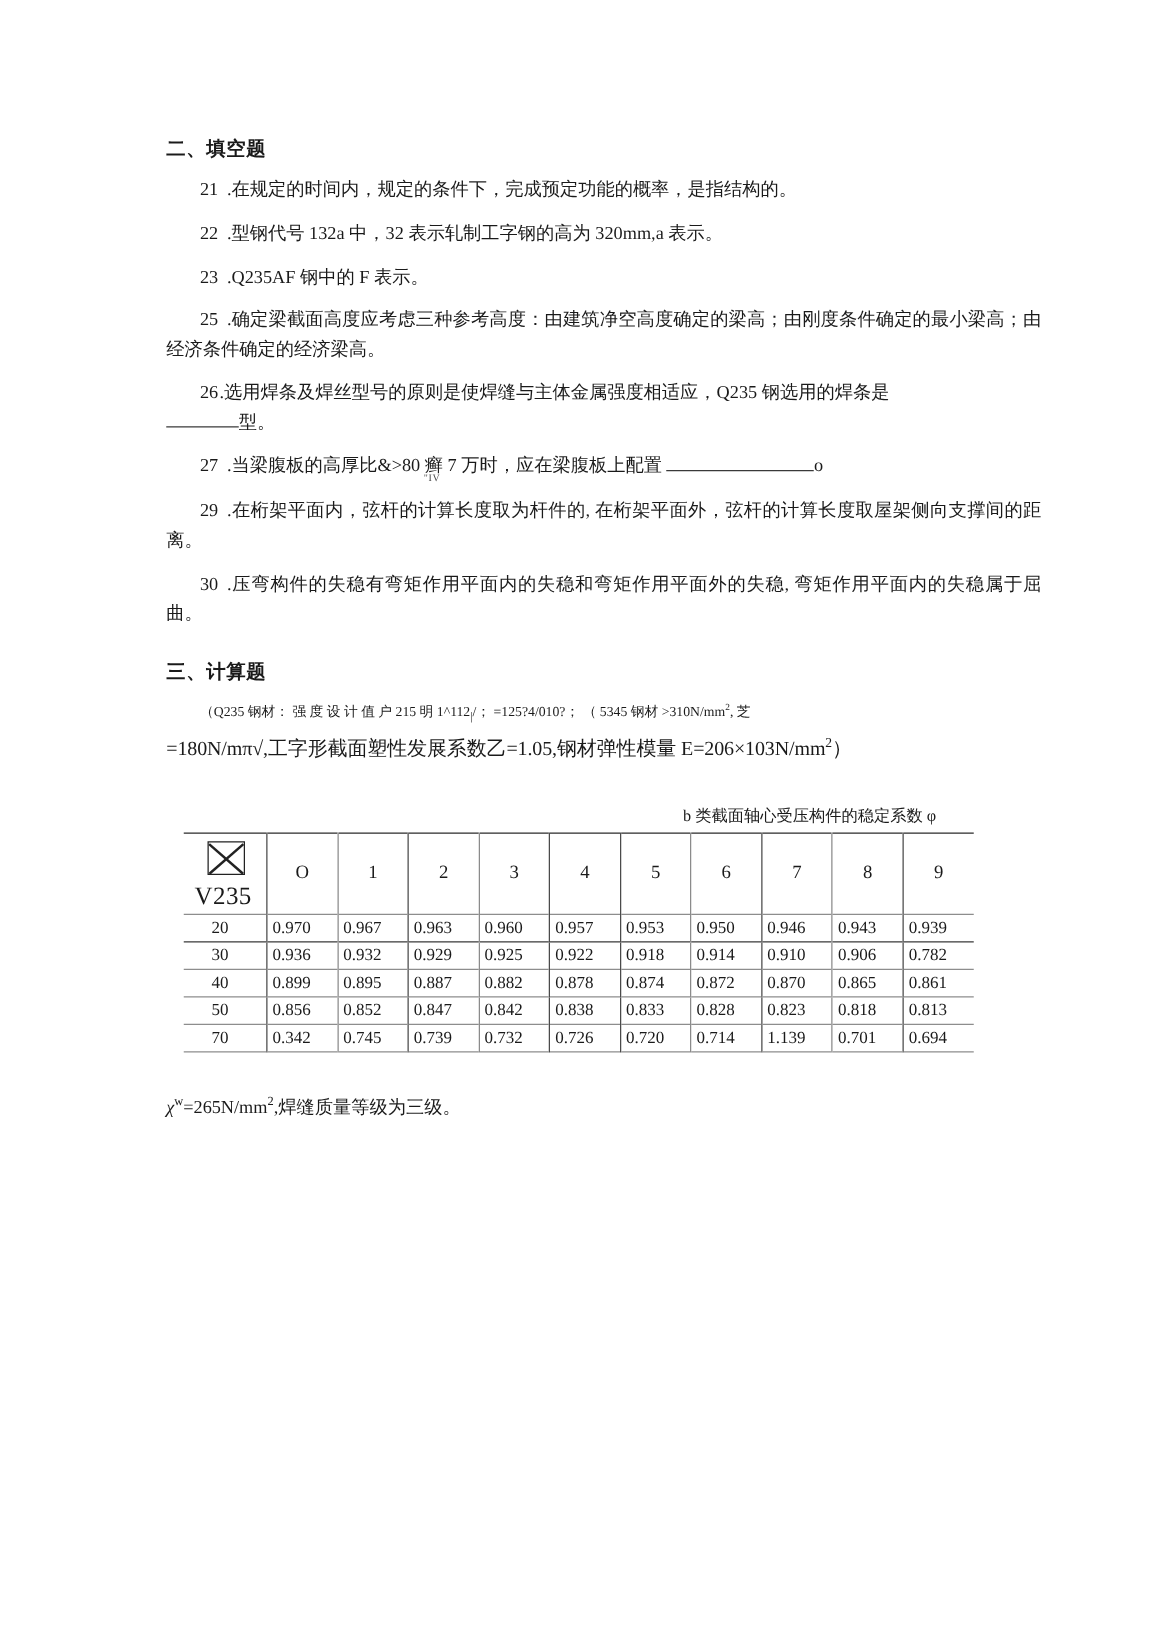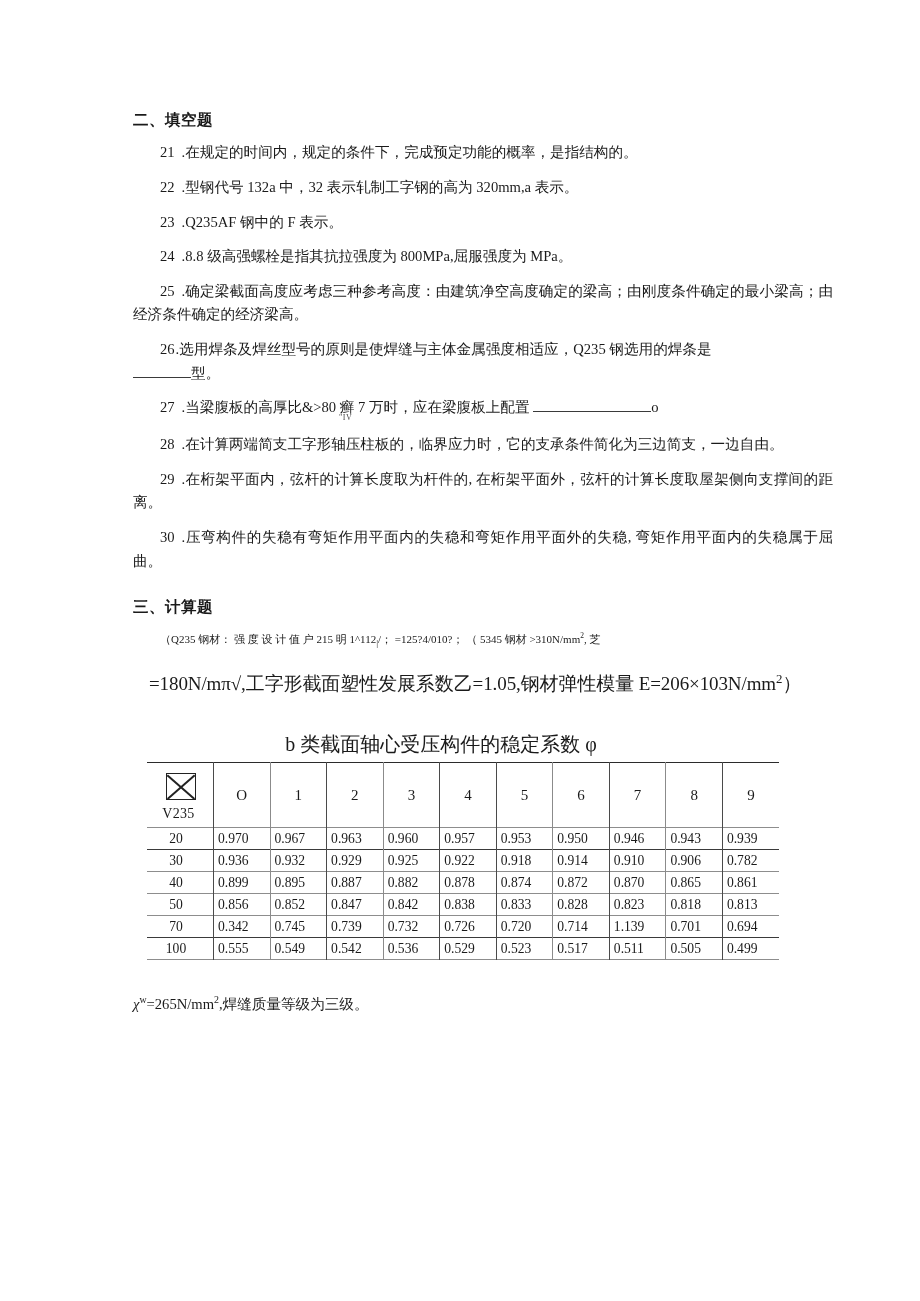--- a/index.html
+++ b/index.html
@@ -79,36 +79,36 @@
 
   .formula {
     font-size: 11px;
     line-height: 1.72;
     margin: 0 0 4px 0;
     text-align: justify;
     text-justify: inter-ideograph;
   }
   .formula .lead { padding-left: 27px; }
   .formula-2 {
-    font-size: 19px;
+    font-size: 16px;
     line-height: 1.72;
-    margin: 16px;
+    margin: 0;
     letter-spacing: -0.1px;
   }
   sup { font-size: 0.68em; vertical-align: super; line-height: 0; }
   .ital { font-style: italic; }
 
   
   .table-wrap {
     margin-top: 30px;
     margin-bottom: 4px;
   }
   .table-caption {
-    text-align: center;
-    font-size: 20px;
+    text-align: right;
+    font-size: 13px;
     margin: 0 0 4px 0;
     padding-right: 84px;
   }
   table.phi {
     border-collapse: collapse;
     width: 632px;
     margin-left: 14px;
     font-size: 13.6px;
     table-layout: fixed;
   }
@@ -165,21 +165,21 @@
     width: 36px;
     height: 1.6px;
     background: #222;
     transform-origin: center;
   }
   .boxed-x::before { transform: translate(-50%, -50%) rotate(41deg); }
   .boxed-x::after  { transform: translate(-50%, -50%) rotate(-41deg); }
   .v235 {
     display: block;
     margin: 2px 0 0 5px;
-    font-size: 14px;
+    font-size: 20px;
     letter-spacing: 0.3px;
   }
   .hdr-num {
     text-align: center !important;
     padding-left: 0 !important;
     height: 62px !important;
     font-size: 15px;
   }
 
   .tail {
@@ -200,41 +200,35 @@
     </p>
 
     <p class="q">
       <span class="qnum">22</span><span>.型钢代号 132a 中，32 表示轧制工字钢的高为 320mm,a 表示。</span>
     </p>
 
     <p class="q">
       <span class="qnum">23</span><span>.Q235AF 钢中的 F 表示。</span>
     </p>
 
-    <p class="q">
-      <span class="qnum">24</span><span>.8.8 级高强螺栓是指其抗拉强度为 800MPa,屈服强度为 MPa。</span>
-    </p>
 
     <p class="q">
       <span class="qnum">25</span><span>.确定梁截面高度应考虑三种参考高度：由建筑净空高度确定的梁高；由刚度条件确定的最小梁高；由经济条件确定的经济梁高。</span>
     </p>
 
     <p class="q">
       <span class="qnum-tight">26</span><span>.选用焊条及焊丝型号的原则是使焊缝与主体金属强度相适应，Q235 钢选用的焊条是</span><br>
       <span class="blank-line bl-short"></span><span>型。</span>
     </p>
 
     <p class="q">
       <span class="qnum">27</span><span>.当梁腹板的高厚比&amp;&gt;80 癣 7 万时，应在梁腹板上配置</span>&nbsp;<span class="blank-line bl-long"></span><span>o</span>
       <span class="tiny-artifact">"IV</span>
     </p>
 
-    <p class="q">
-      <span class="qnum">28</span><span>.在计算两端简支工字形轴压柱板的，临界应力时，它的支承条件简化为三边简支，一边自由。</span>
-    </p>
 
     <p class="q">
       <span class="qnum">29</span><span>.在桁架平面内，弦杆的计算长度取为杆件的, 在桁架平面外，弦杆的计算长度取屋架侧向支撑间的距离。</span>
     </p>
 
     <p class="q">
       <span class="qnum">30</span><span>.压弯构件的失稳有弯矩作用平面内的失稳和弯矩作用平面外的失稳, 弯矩作用平面内的失稳属于屈曲。</span>
     </p>
 
     <div class="section-heading calc">三、计算题</div>
@@ -331,33 +325,20 @@
           <td class="vline">0.739</td>
           <td class="vline-grey">0.732</td>
           <td class="vline">0.726</td>
           <td class="vline">0.720</td>
           <td class="vline-grey">0.714</td>
           <td class="vline">1.139</td>
           <td class="vline-grey">0.701</td>
           <td class="vline">0.694</td>
         </tr>
 
-        <tr class="rule-dark">
-          <td class="rowlab">100</td>
-          <td class="vline">0.555</td>
-          <td class="vline-grey">0.549</td>
-          <td class="vline">0.542</td>
-          <td class="vline-grey">0.536</td>
-          <td class="vline">0.529</td>
-          <td class="vline">0.523</td>
-          <td class="vline-grey">0.517</td>
-          <td class="vline">0.511</td>
-          <td class="vline-grey">0.505</td>
-          <td class="vline">0.499</td>
-        </tr>
 
         <tr class="rule-grey">
           <td class="rowlab"></td>
           <td colspan="10"></td>
         </tr>
       </tbody>
         </table>
     </div>
 
     <div class="tail">

